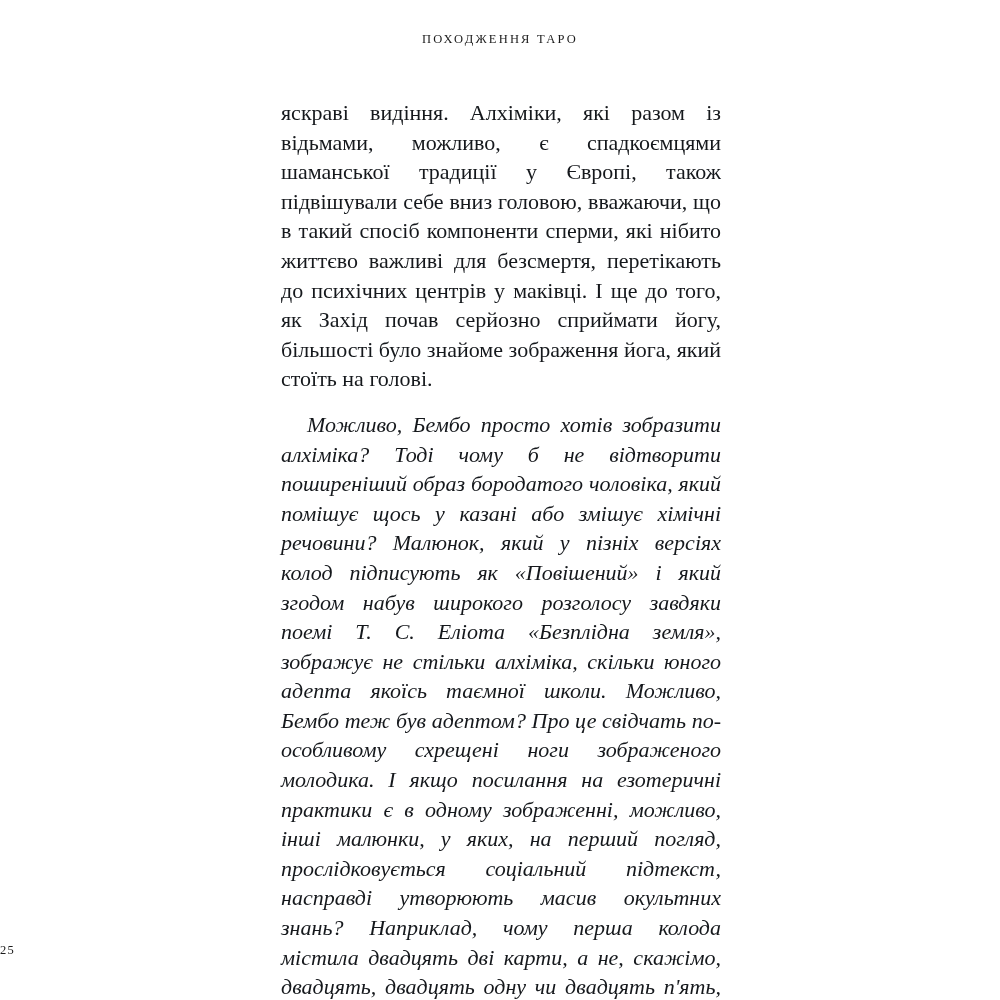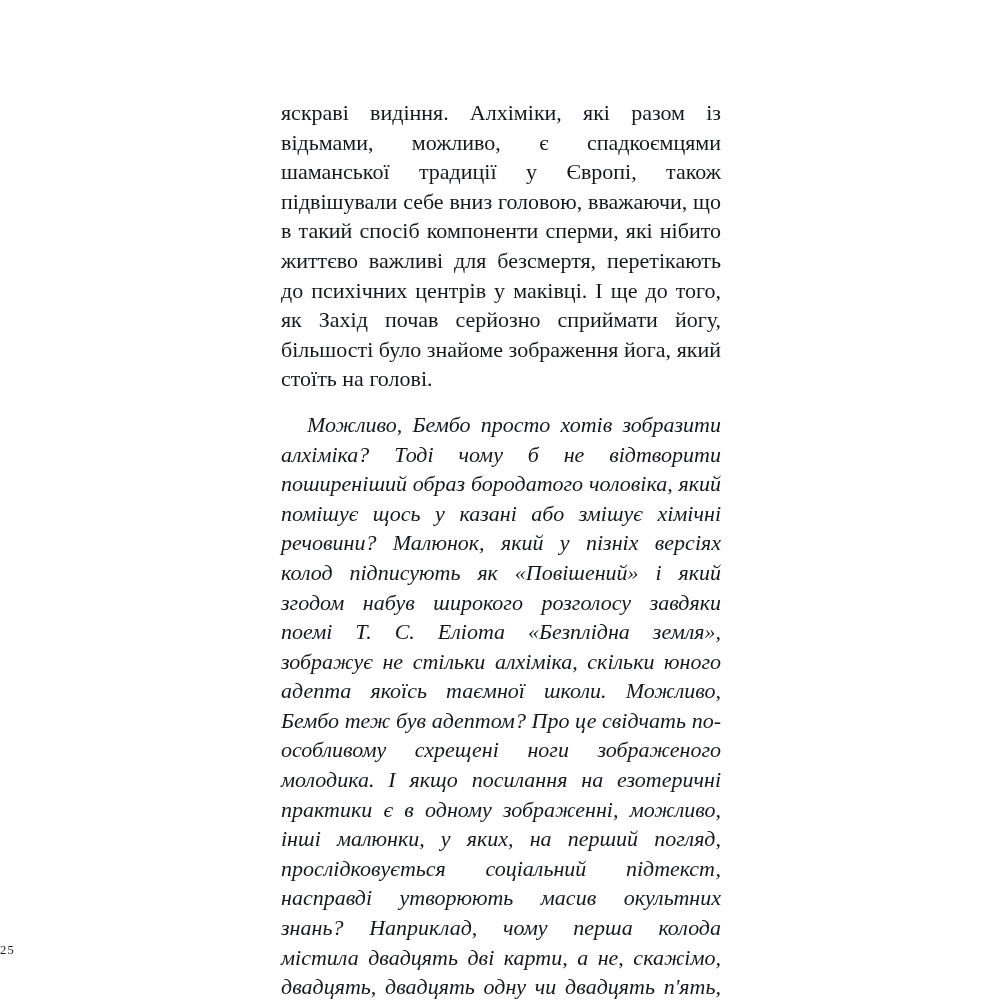--- a/index.html
+++ b/index.html
@@ -62,20 +62,21 @@
     letter-spacing: 1.2px;
     color: #1a1a1a;
     margin-top: 8px;
   }
 </style>
 </head>
 <body>
 
 <div class="page">
 
+  <div class="running-head">ПОХОДЖЕННЯ ТАРО</div>
 
   <div class="text-block">
     <p>яскраві видіння. Алхіміки, які разом із відьмами, мо­жливо, є спадкоємцями шаманської традиції у Європі, також підвішували себе вниз головою, вважаючи, що в такий спосіб компоненти сперми, які нібито життє­во важливі для безсмертя, перетікають до психічних центрів у маківці. І ще до того, як Захід почав серйозно сприймати йогу, більшості було знайоме зображення йога, який стоїть на голові.</p>
     <p class="indent">Можливо, Бембо просто хотів зобразити алхіміка? Тоді чому б не відтворити поширеніший образ бородатого чоловіка, який помішує щось у казані або змішує хімічні речовини? Малюнок, який у пізніх версіях колод підписують як «Повішений» і який згодом набув широкого розголосу завдяки поемі Т. С. Еліота «Безплідна земля», зображує не стільки алхіміка, скільки юного адепта якоїсь таємної школи. Можливо, Бембо теж був адептом? Про це свідчать по-особливому схрещені ноги зображеного молодика. І якщо посилання на езотеричні практики є в одному зображенні, можливо, інші малюнки, у яких, на перший погляд, прослідковується соціальний під­текст, насправді утворюють масив окультних знань? Наприклад, чому перша колода містила двадцять дві карти, а не, скажімо, двадцять, двадцять одну чи двад­цять п'ять, якщо саме цим числам надають більшого значення в західній культурі? Це випадковість чи Бембо (або, можливо, інші, кого Бембо просто наслі­дував) хотів потайки відтворити езотеричний зміст, пов'язаний із двадцятьма двома літерами єврейського алфавіту? І все ж, якщо десь існують докази зв'язку Бембо чи сім'ї Вісконті з будь-якою окультною орга­нізацією, ніхто їх не оприлюднив.</p>
     <p class="indent">Швидкий погляд на приголомшливу схожість між Таро, єврейським містицизмом та окультними знан-</p>
   </div>
 
   <div class="folio">25</div>
 
 </div>

